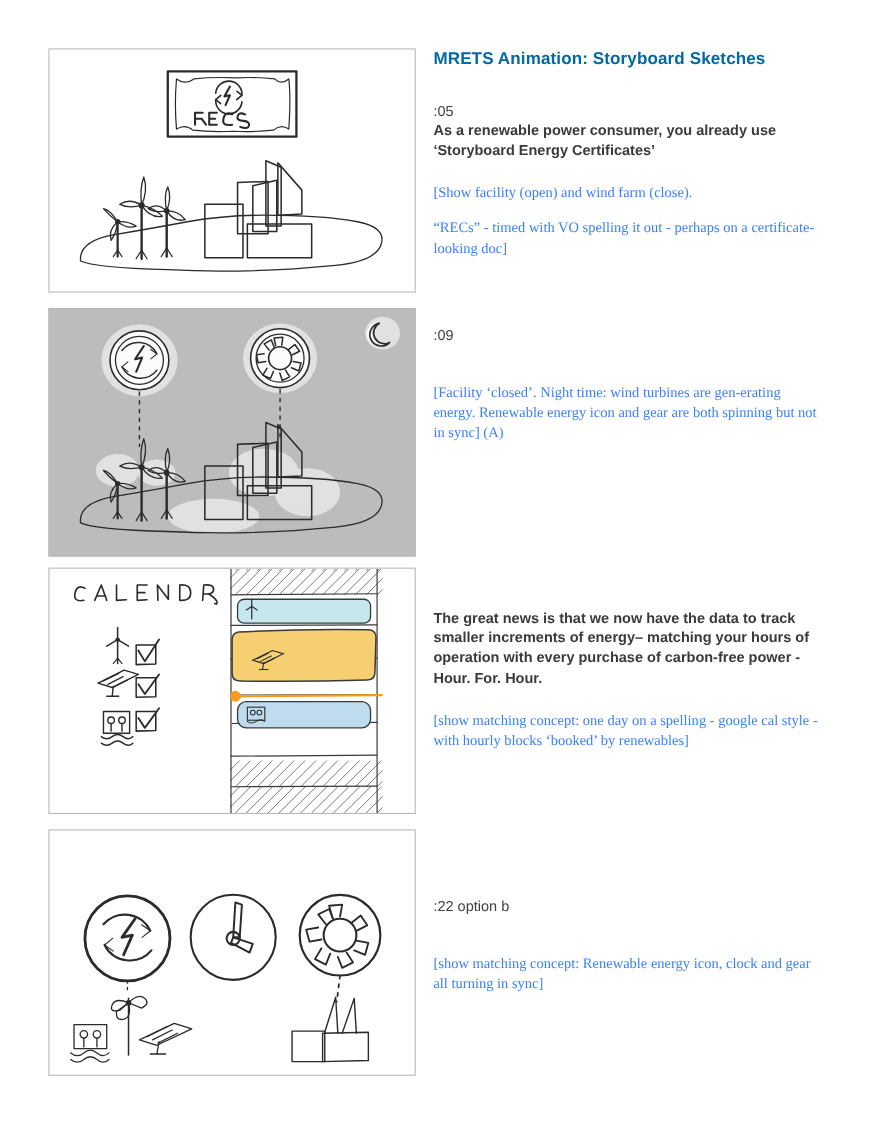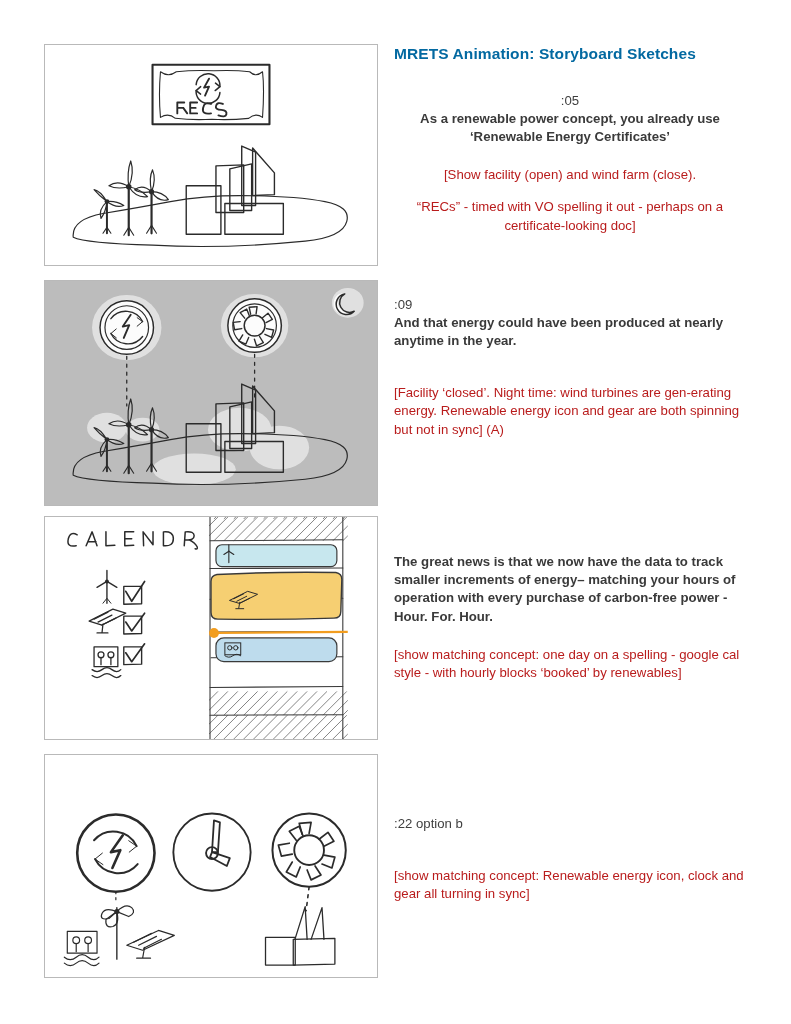--- a/index.html
+++ b/index.html
@@ -48,44 +48,45 @@
   }
   .doc-title {
     font-size: 15.5px;
     font-weight: bold;
     color: #0369a1;
     letter-spacing: .1px;
     margin: 0 0 24px 0;
     line-height: 1.25;
   }
   .block { position: absolute; left: 0; width: 352px; }
-  #block-1 { top: 48px; text-align: center; }
+  #block-1 { top: 48px; }
   #block-2 { top: 252px; }
   #block-3 { top: 509px; }
   #block-4 { top: 771px; }
 
   .cue {
     font-size: 13.2px;
     color: #3f3f3f;
     line-height: 1.35;
     margin: 0;
     font-weight: normal;
   }
   .vo {
     font-size: 13.2px;
     font-weight: bold;
     color: #3a3a3a;
     line-height: 1.38;
     margin: 0;
   }
   .note {
     font-size: 13.2px;
-    color: #b91c1c;
+    color: #3b82f6;
     line-height: 1.38;
     margin: 0;
+    font-family: Liberation Serif, serif;
   }
   .gap-sm { height: 14px; }
   .gap-md { height: 20px; }
   .gap-lg { height: 34px; }
 </style>
 </head>
 <body>
 
 <div class="page">
 
@@ -453,30 +454,29 @@
       </g>
     </svg>
   </div>
 
   <div class="text-col">
 
     <h1 class="doc-title">MRETS Animation: Storyboard Sketches</h1>
 
     <div class="block" id="block-1">
       <p class="cue">:05</p>
-      <p class="vo">As a renewable power concept, you already use ‘Renewable Energy Certificates’</p>
+      <p class="vo">As a renewable power consumer, you already use ‘Storyboard Energy Certificates’</p>
       <div class="gap-md"></div>
       <p class="note">[Show facility (open) and wind farm (close).</p>
       <div class="gap-sm"></div>
       <p class="note">“RECs” - timed with VO spelling it out - perhaps on a certificate-looking doc]</p>
     </div>
 
     <div class="block" id="block-2">
       <p class="cue">:09</p>
-      <p class="vo">And that energy could have been produced at nearly anytime in the year.</p>
       <div class="gap-lg"></div>
       <p class="note">[Facility ‘closed’. Night time: wind turbines are gen-erating energy. Renewable energy icon and gear are both spinning but not in sync] (A)</p>
     </div>
 
     <div class="block" id="block-3">
       <p class="vo" style="white-space:pre-line">The great news is that we now have the data to track smaller increments of energy– matching your hours of operation with every purchase of carbon-free power -
 Hour. For. Hour.</p>
       <div class="gap-md"></div>
       <p class="note">[show matching concept: one day on a spelling - google cal style - with hourly blocks ‘booked’ by renewables]</p>
     </div>

